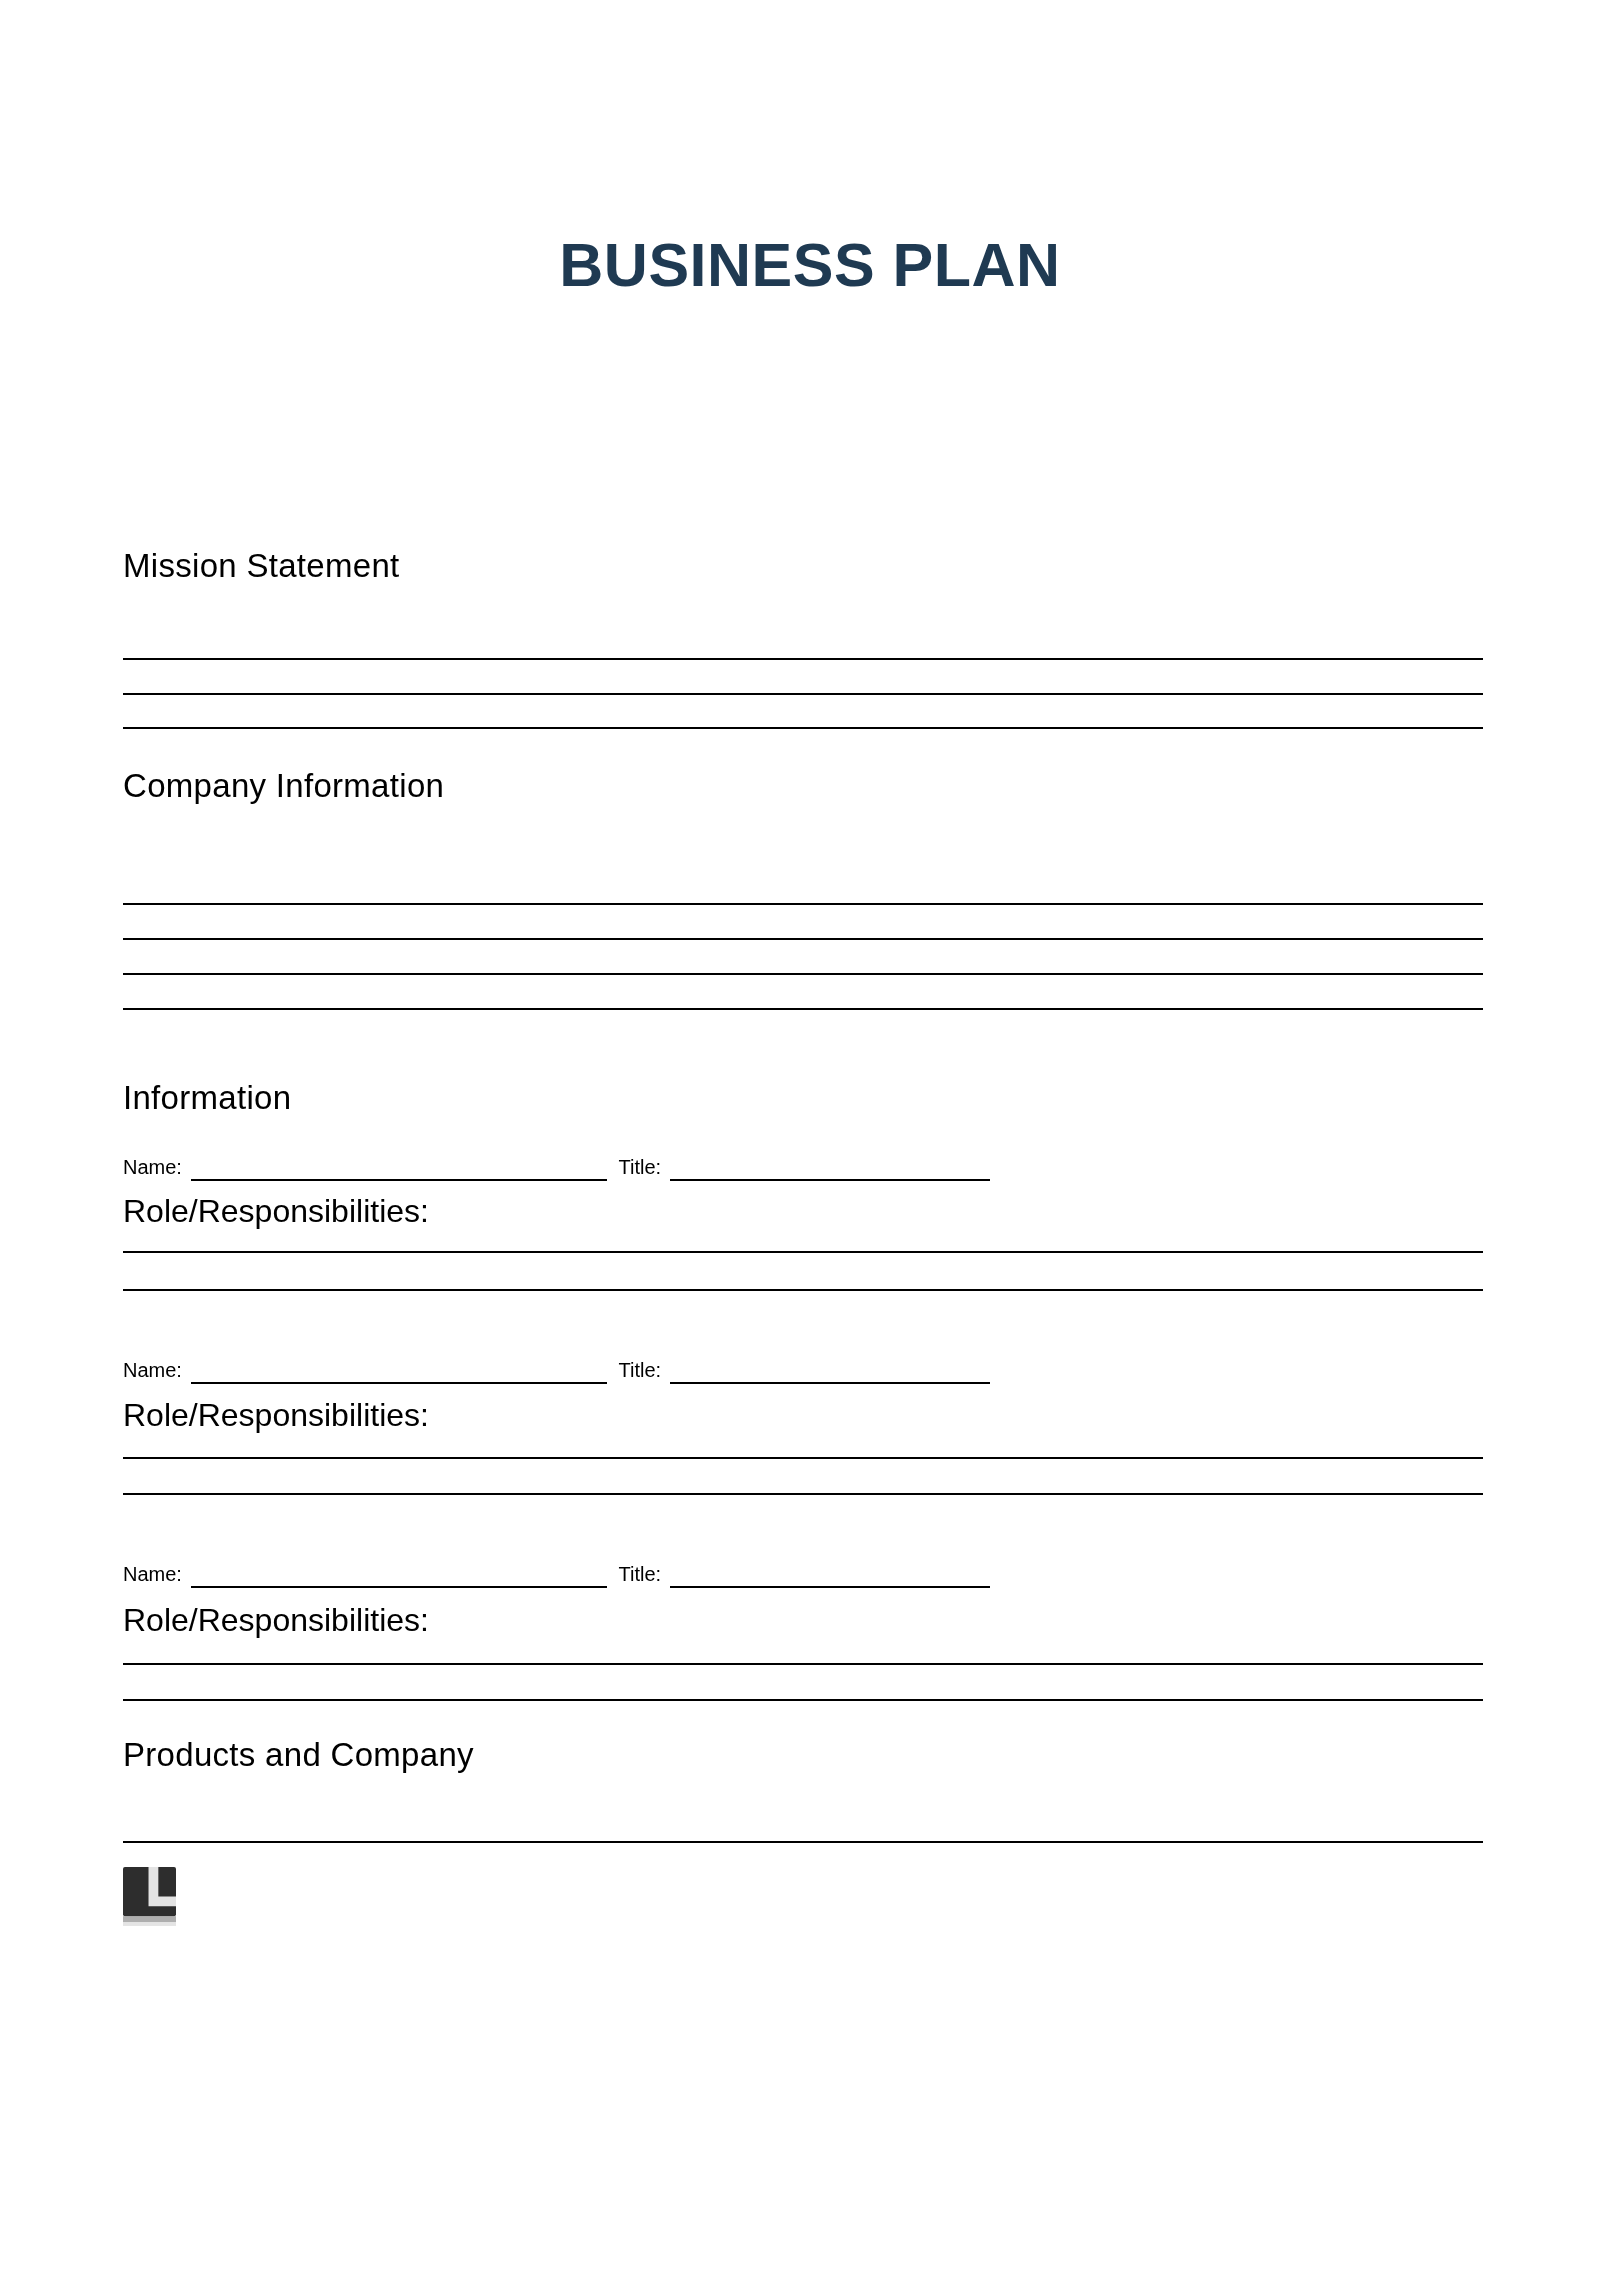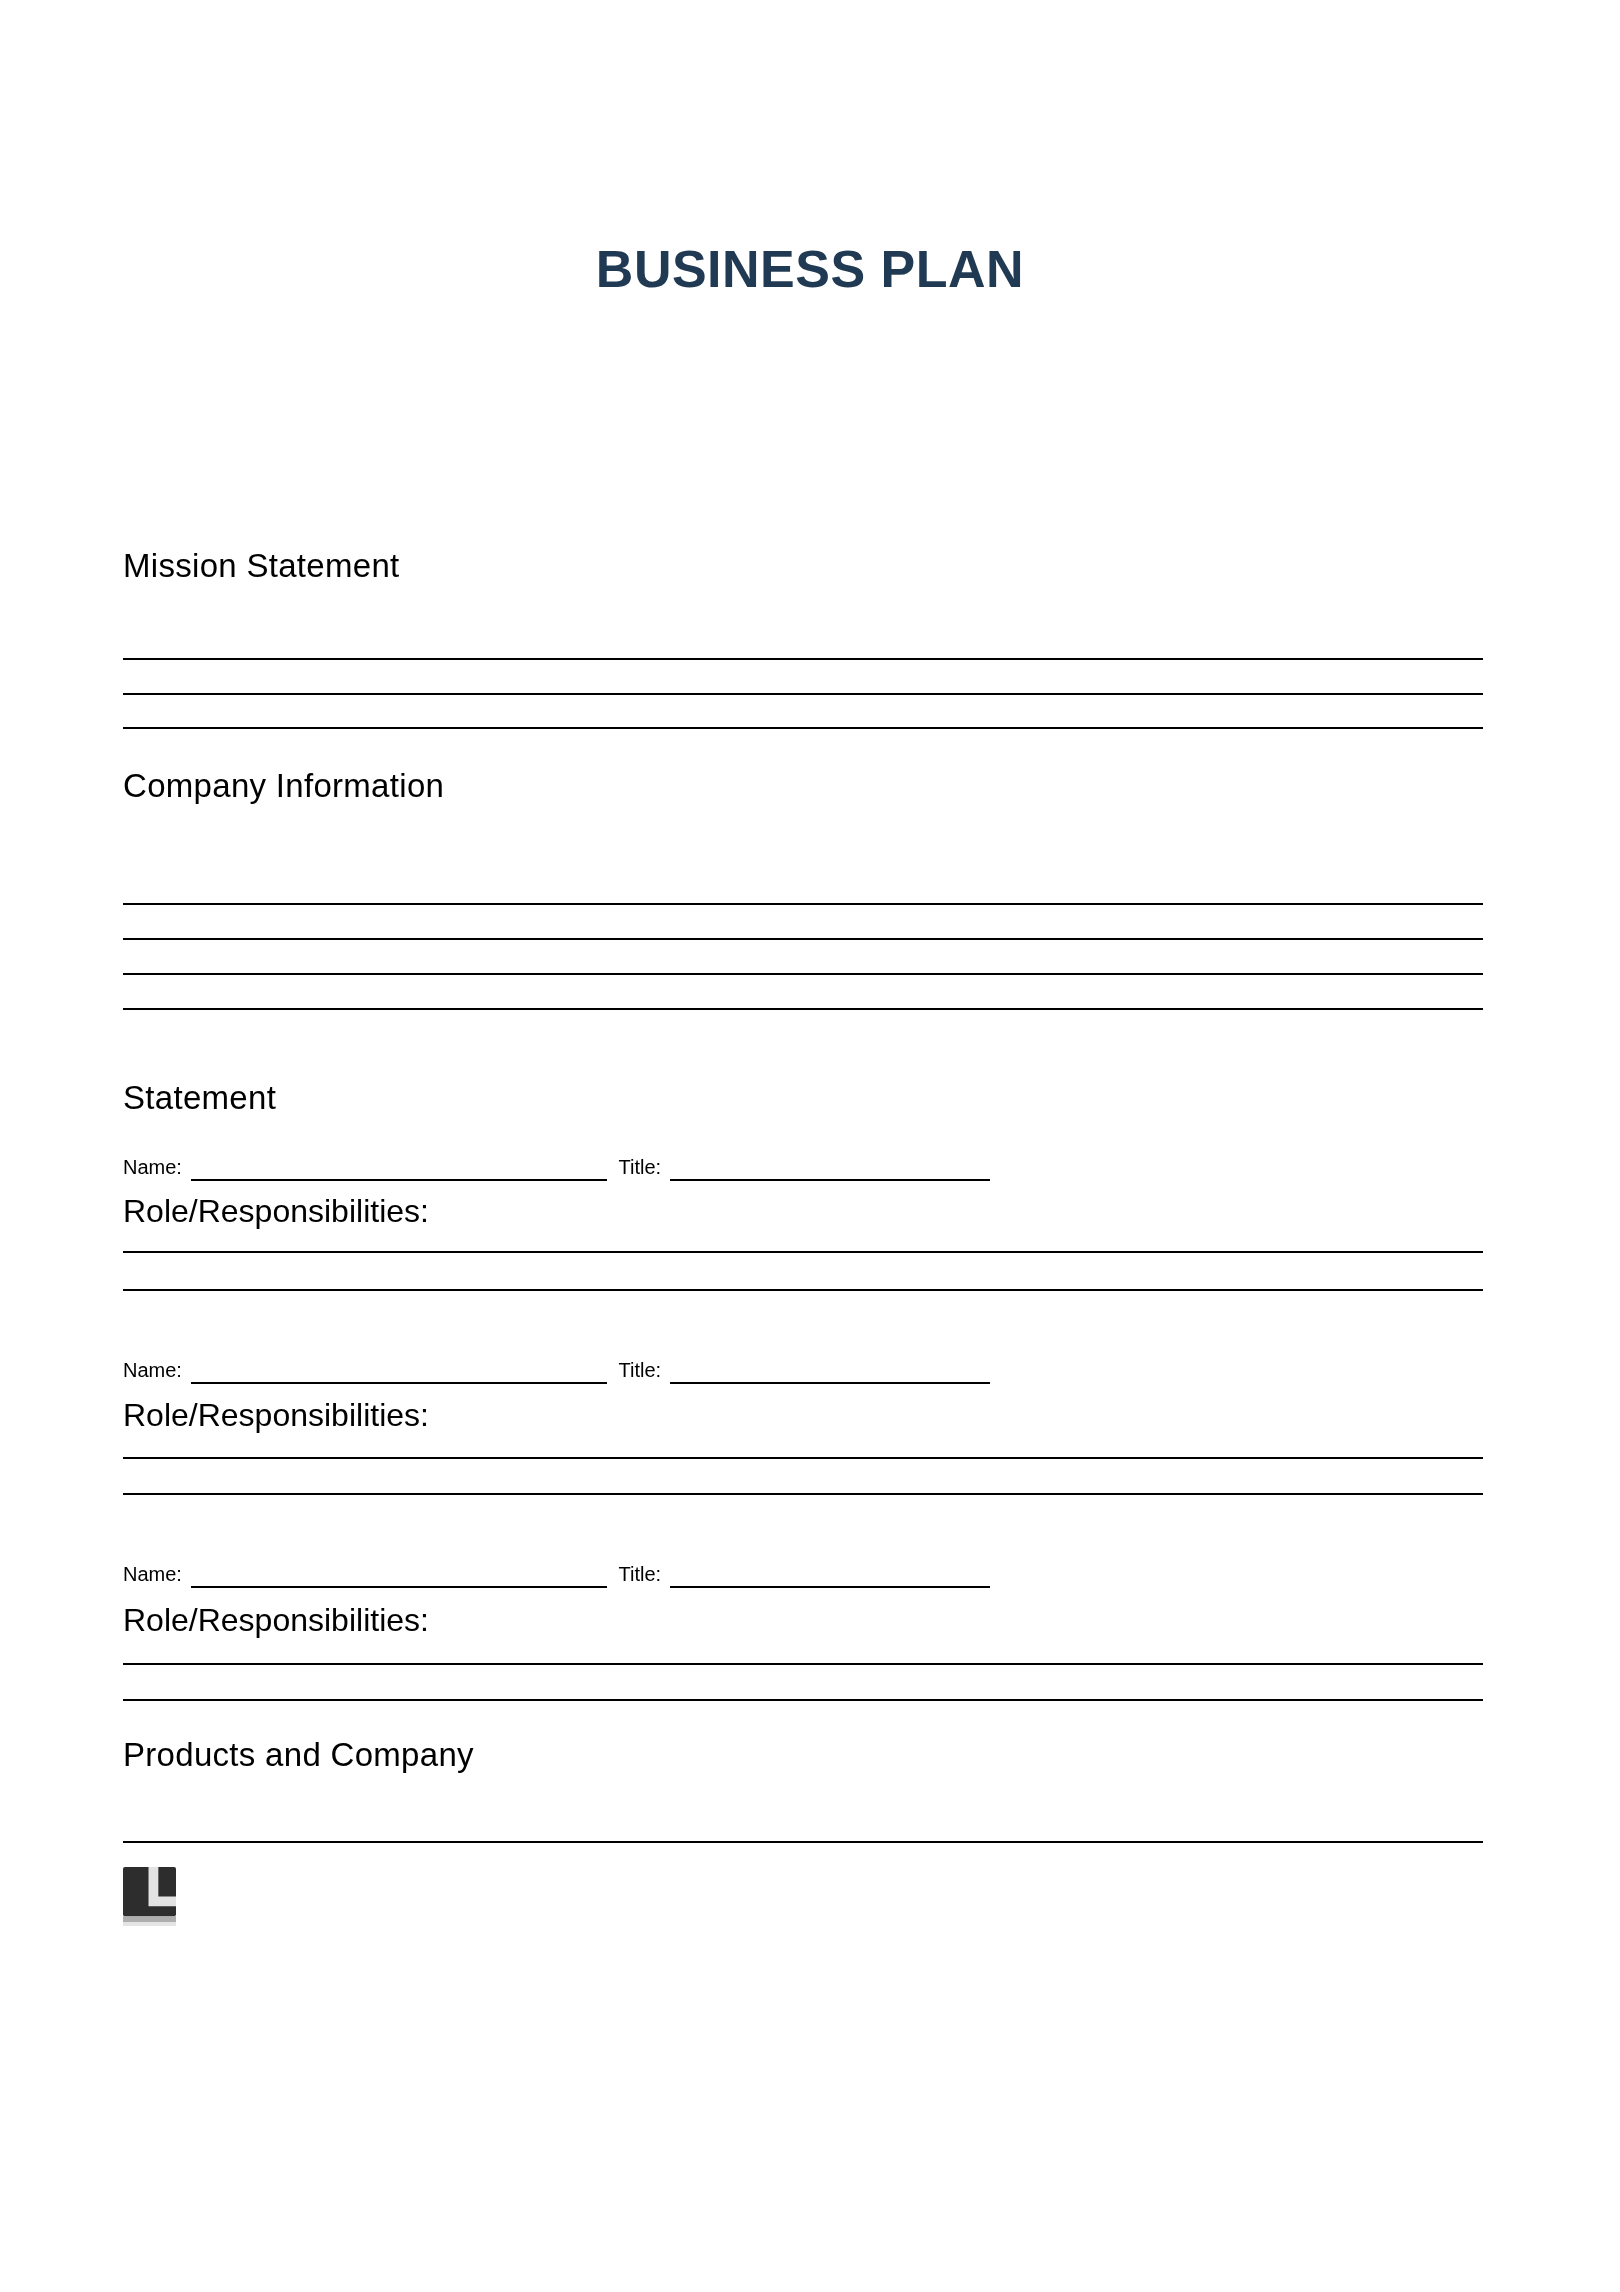--- a/index.html
+++ b/index.html
@@ -17,26 +17,25 @@
     width: 1620px;
     height: 2293px;
     background: #ffffff;
     overflow: hidden;
   }
   .doc-title {
     position: absolute;
     top: 235px; left: 0;
     width: 100%;
     text-align: center;
-    font-size: 52px;
+    font-size: 61px;
     font-weight: 700;
     letter-spacing: 0.5px;
     line-height: 1;
     color: var(--title-color);
-    margin-top: 8px;
   }
   .doc-subtitle {
     position: absolute;
     top: 376px; left: 0;
     width: 100%;
     text-align: center;
     font-size: 45px;
     font-weight: 700;
     letter-spacing: 0.5px;
     line-height: 1;
@@ -103,21 +102,21 @@
   <div class="hline" style="top:658px"></div>
   <div class="hline" style="top:693px"></div>
   <div class="hline" style="top:727px"></div>
 
   <div class="sec-heading" style="top:769px">Company Information</div>
   <div class="hline" style="top:903px"></div>
   <div class="hline" style="top:938px"></div>
   <div class="hline" style="top:973px"></div>
   <div class="hline" style="top:1008px"></div>
 
-  <div class="sec-heading" style="top:1081px">Statement</div>
+  <div class="sec-heading" style="top:1081px">Information</div>
 
   <div class="fill-row" style="top:1157px">
     <span class="lbl">Name:</span><span class="ublank name"></span><span class="lbl">Title:</span><span class="ublank title"></span>
   </div>
   <div class="role-label" style="top:1195px">Role/Responsibilities:</div>
   <div class="hline" style="top:1251px"></div>
   <div class="hline" style="top:1289px"></div>
 
   <div class="fill-row" style="top:1360px">
     <span class="lbl">Name:</span><span class="ublank name"></span><span class="lbl">Title:</span><span class="ublank title"></span>

